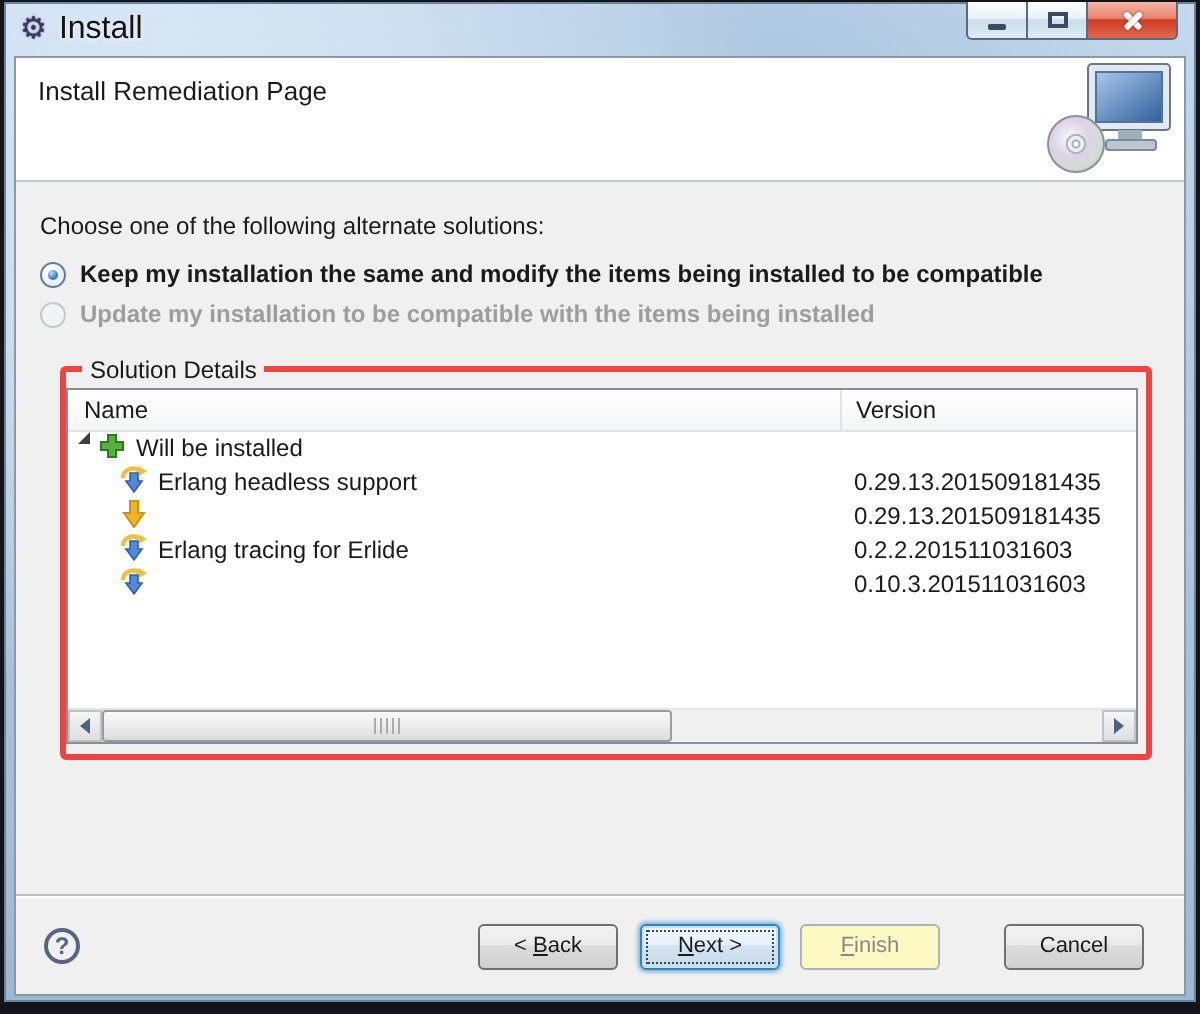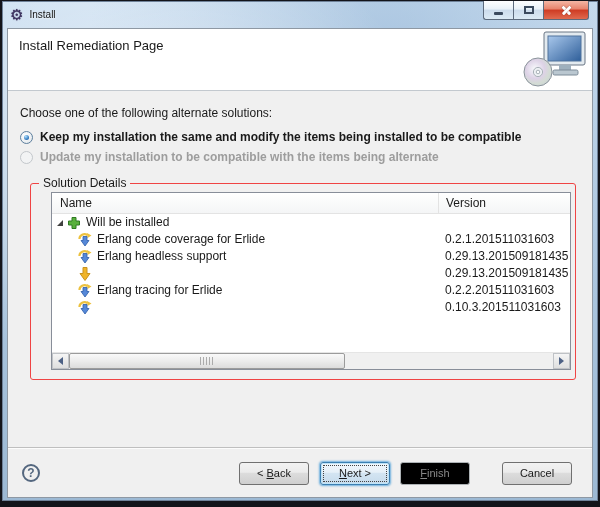--- a/index.html
+++ b/index.html
@@ -10,21 +10,21 @@
   .window { position:relative; width:600px; height:507px; background:#13141a; overflow:hidden; }
   .frame { position:absolute; left:2px; right:2px; top:1px; bottom:6px;
            background:
              radial-gradient(ellipse at 25% 30%, rgba(255,255,255,.55), transparent 45%),
              radial-gradient(ellipse at 65% 10%, rgba(140,175,210,.5), transparent 55%),
              linear-gradient(#cfe1f2,#a9c4dd 60%,#9cb9d4);
            border:1px solid #6f8299; }
   .titlebar { position:relative; height:25px; display:flex; align-items:center; padding-left:7px; }
   .titlebar-icon { font-size:15px; line-height:15px; color:#3f3560; margin-right:6px;
                    text-shadow:0 0 1px #3f3560; }
-  .titlebar-text { font-size:10px; color:#141414; text-shadow:0 1px 2px rgba(255,255,255,.8); }
+  .titlebar-text { font-size:16px; color:#141414; text-shadow:0 1px 2px rgba(255,255,255,.8); }
 
   .win-controls { position:absolute; top:-1px; right:8px; display:flex; }
   .wc-btn { height:19px; border:1px solid #5c6a7c; border-top:none; display:flex; align-items:center;
             justify-content:center; position:relative; }
   .wc-min, .wc-max { width:30px; background:linear-gradient(#fdfeff,#e9f1f8 45%,#ccdcec 50%,#dceaf5);
             border-right:none; }
   .wc-min { border-radius:0 0 0 3px; }
   .wc-close { width:46px; border-radius:0 0 3px 0;
             background:linear-gradient(#f4b6a4,#e8836c 45%,#ce3b23 50%,#e06a4f); }
   .glyph-min { width:9px; height:3px; background:#3b4a5e; border-radius:1px; margin-top:6px; }
@@ -57,32 +57,32 @@
            background:radial-gradient(circle at 40% 35%, #ffffff, #dfe5ea); margin-right:7px;
            position:relative; }
   .radio.sel { border-color:#5d7f9d; }
   .radio.sel::after { content:""; position:absolute; left:3px; top:3px; width:5px; height:5px;
            border-radius:50%; background:radial-gradient(circle at 35% 30%, #aee0ff, #2a71b8 70%); }
   .radio.dis { border-color:#c3c7cb; background:#f2f3f4; }
   .radio-row.dis .opt-label { color:#9d9d9d; }
 
   
   .group { position:relative; margin:16px 4px 0 10px; height:197px;
-           border:1px solid #ef4444; border-radius:3px; padding:8px 4px 4px 20px; }
+           border:3px solid #ef4444; border-radius:3px; padding:8px 4px 4px 0; }
   .group-label { position:absolute; top:-8px; left:8px; background:#f0f0f0; padding:0 4px; }
 
   .table { position:relative; height:178px; border:1px solid #888e99; background:#fff;
            display:flex; flex-direction:column; overflow:hidden; }
   .thead { flex:0 0 21px; position:relative; background:linear-gradient(#ffffff,#f4f5f6);
            border-bottom:1px solid #e3e3e3; display:flex; align-items:center; }
   .th-name { padding-left:8px; }
   .th-version { position:absolute; left:386px; top:0; bottom:0; border-left:1px solid #e3e3e3;
            padding-left:7px; display:flex; align-items:center; }
 
-  .trow { position:relative; height:17px; line-height:17px; display:flex; align-items:center;
+  .trow { position:relative; height:17px; line-height:17px; display:flex; align-items:flex-start;
           white-space:nowrap; }
   .trow .ver { position:absolute; left:393px; }
   .row-root { padding-left:5px; }
   .row-child { padding-left:26px; }
   .expander { width:0; height:0; border-left:6px solid transparent; border-bottom:6px solid #404040;
               margin-right:4px; flex:0 0 auto; }
   .tree-icon { width:14px; height:14px; margin-right:5px; flex:0 0 auto; }
   .tfill { flex:1 1 auto; }
 
   
@@ -105,21 +105,21 @@
   .dlg-footer { flex:0 0 48px; display:flex; align-items:center; padding:0 20px 0 14px; }
   .help { width:18px; height:18px; border-radius:50%; border:2px solid #54677f; color:#54677f;
           font-weight:bold; font-size:12px; display:flex; align-items:center; justify-content:center; }
   .btns { margin-left:auto; display:flex; align-items:center; }
   .btn { min-width:70px; height:23px; margin-left:10px; border:1px solid #707070; border-radius:3px;
          background:linear-gradient(#f2f2f2,#ebebeb 45%,#dddddd 46%,#cfcfcf);
          font-family:"Liberation Sans",sans-serif; font-size:11px; color:#1a1a1a; cursor:default; }
   .btn.def { border-color:#3c7fb1; box-shadow:0 0 2px 1px #6fb0dd, inset 0 0 0 1px #bfe3f7;
          background:linear-gradient(#f1f7fc,#e6f0f8 45%,#d4e5f2 46%,#c6dbec);
          outline:1px dotted #444; outline-offset:-4px; margin-left:11px; }
-  .btn.dis { border-color:#adb2b5; background:#000000; color:#888; }
+  .btn.dis { border-color:#adb2b5; background:#fef9c3; color:#888; }
   .btn.cancel { margin-left:32px; }
   .mn { text-decoration:underline; }
 </style>
 </head>
 <body>
 
 <div class="window">
   <div class="frame">
 
     <div class="titlebar">
@@ -167,49 +167,40 @@
 
       <div class="dlg-body">
         <div class="prompt">Choose one of the following alternate solutions:</div>
 
         <div class="radio-row">
           <span class="radio sel"></span>
           <span class="opt-label">Keep my installation the same and modify the items being installed to be compatible</span>
         </div>
         <div class="radio-row dis">
           <span class="radio dis"></span>
-          <span class="opt-label">Update my installation to be compatible with the items being alternate</span>
+          <span class="opt-label">Update my installation to be compatible with the items being installed</span>
         </div>
 
         <div class="group">
           <span class="group-label">Solution Details</span>
 
           <div class="table">
             <div class="thead">
               <span class="th-name">Name</span>
               <span class="th-version">Version</span>
             </div>
 
             <div class="trow row-root">
               <span class="expander"></span>
               <svg class="tree-icon" viewBox="0 0 14 14">
                 <path d="M5 1.5 h4 v3.5 h3.5 v4 H9 V12.5 H5 V9 H1.5 V5 H5 Z" fill="#58b03c" stroke="#2f7a22" stroke-width="1"></path>
               </svg>
               <span>Will be installed</span>
             </div>
 
-            <div class="trow row-child">
-              <svg class="tree-icon" viewBox="0 0 14 14">
-                <path d="M1.5 6 A5 4.5 0 0 1 9.5 2.2" fill="none" stroke="#ecc13e" stroke-width="2.2"></path>
-                <path d="M9 0 L13.5 2.5 L9.5 5 Z" fill="#ecc13e"></path>
-                <path d="M5 3.5 h4 v4 h2 L7 13 L3 7.5 h2 Z" fill="#5588d8" stroke="#2d5da8" stroke-width="0.8"></path>
-              </svg>
-              <span>Erlang code coverage for Erlide</span>
-              <span class="ver">0.2.1.201511031603</span>
-            </div>
 
             <div class="trow row-child">
               <svg class="tree-icon" viewBox="0 0 14 14">
                 <path d="M1.5 6 A5 4.5 0 0 1 9.5 2.2" fill="none" stroke="#ecc13e" stroke-width="2.2"></path>
                 <path d="M9 0 L13.5 2.5 L9.5 5 Z" fill="#ecc13e"></path>
                 <path d="M5 3.5 h4 v4 h2 L7 13 L3 7.5 h2 Z" fill="#5588d8" stroke="#2d5da8" stroke-width="0.8"></path>
               </svg>
               <span>Erlang headless support</span>
               <span class="ver">0.29.13.201509181435</span>
             </div>

